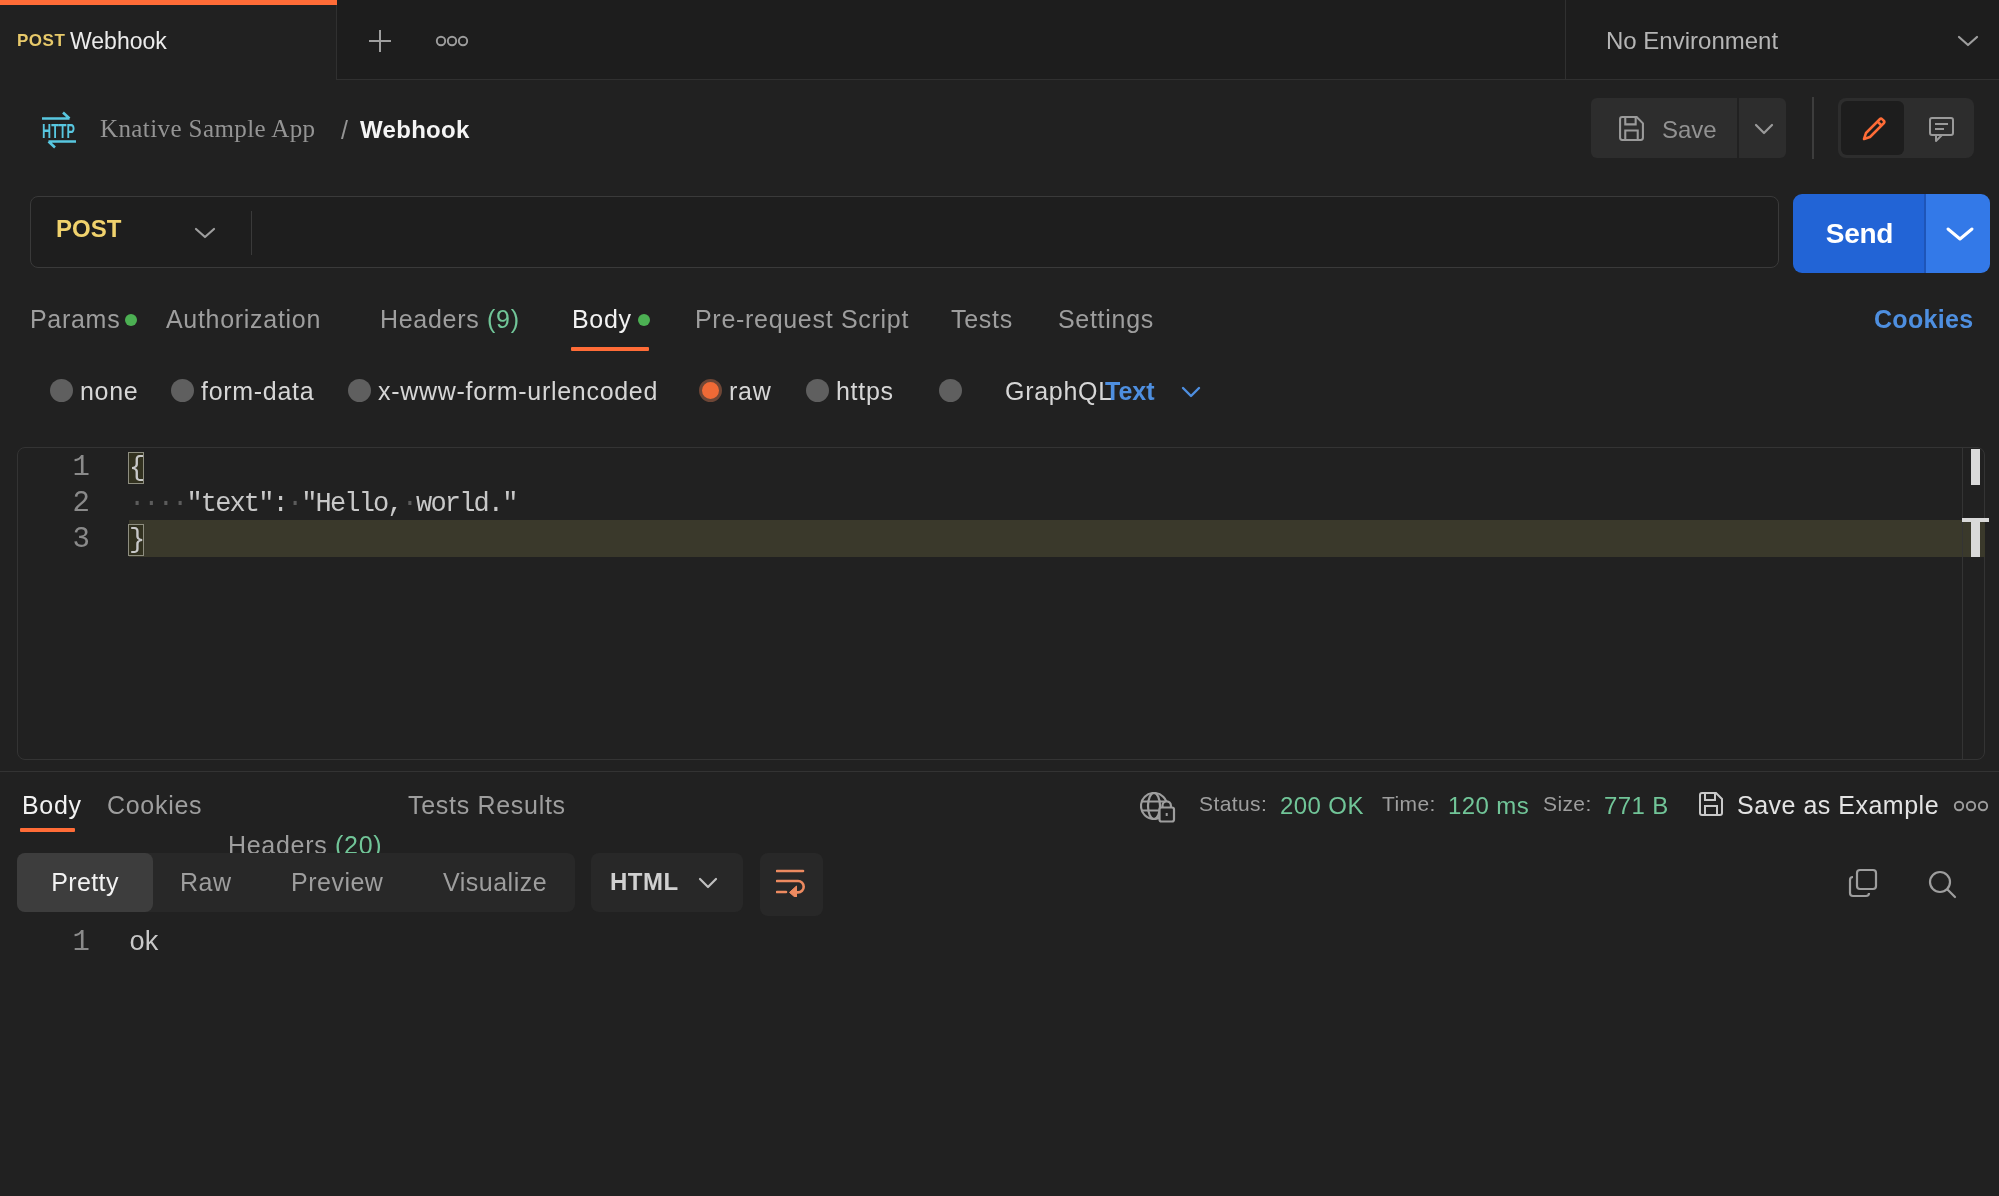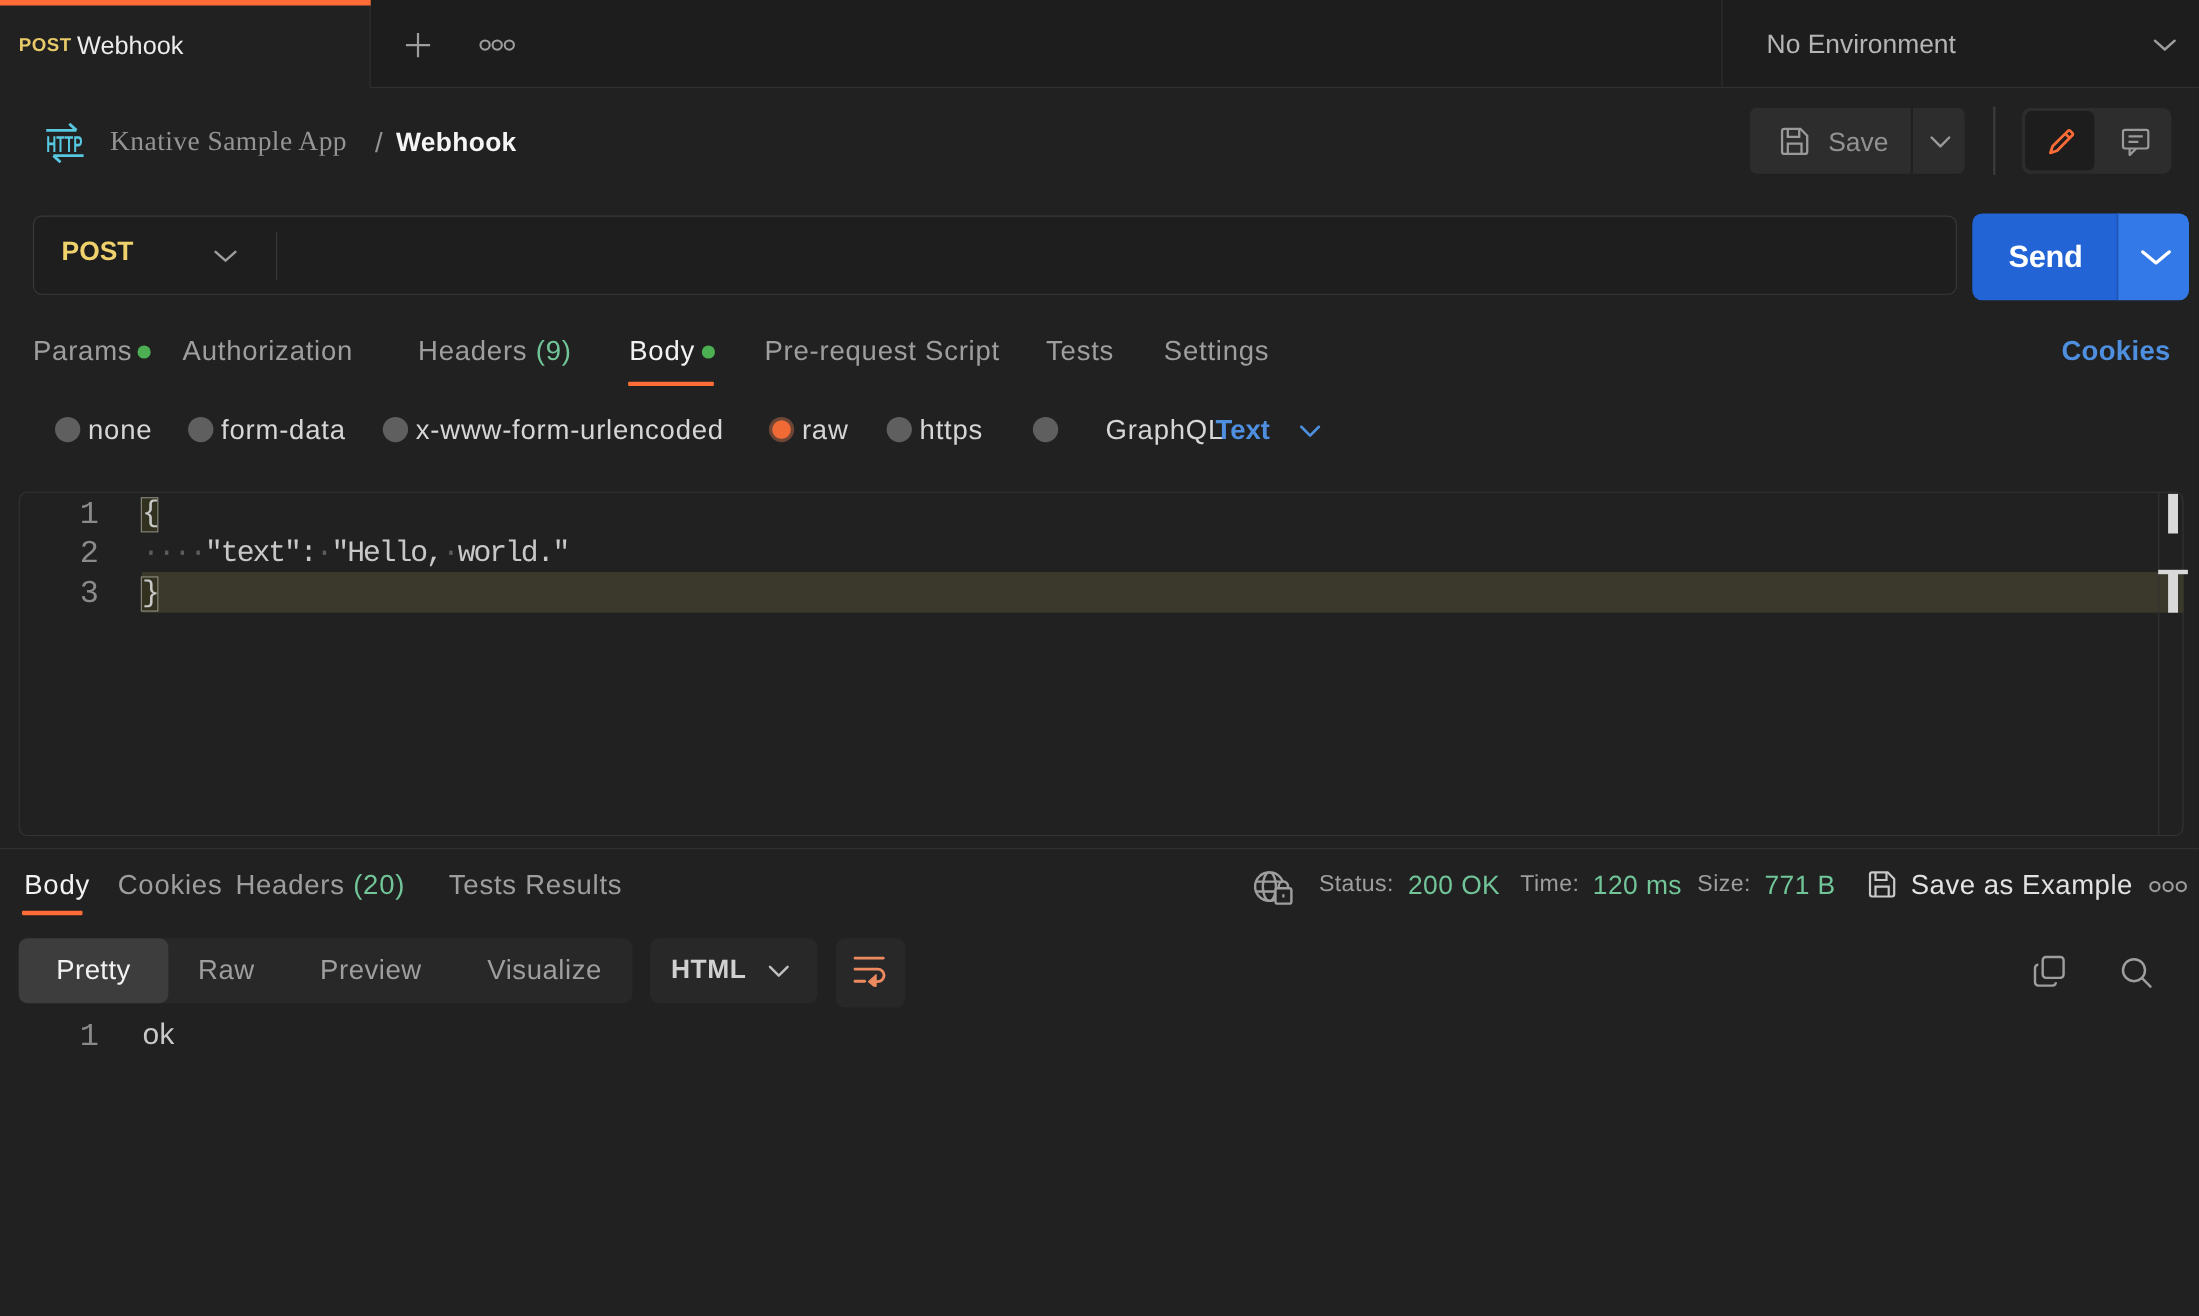--- a/index.html
+++ b/index.html
@@ -213,21 +213,21 @@
 
   <div class="marker" style="left:1953px; top:1px; width:9px; height:36px;"></div>
   <div class="marker" style="left:1944px; top:70px; width:27px; height:4px;"></div>
   <div class="marker" style="left:1953px; top:73px; width:9px; height:36px;"></div>
 </div>
 
 <div id="respdivider"></div>
 <div class="resptab" style="left:22px; color:#f2f2f2;">Body</div>
 <div id="respbodyul"></div>
 <div class="resptab" style="left:107px;">Cookies</div>
-<div class="resptab" style="left:214px;">Headers <span style="color:#71c598;">(20)</span></div>
+<div class="resptab" style="left:228px;margin-top:40px;">Headers <span style="color:#71c598;">(20)</span></div>
 <div class="resptab" style="left:408px;">Tests Results</div>
 
 <svg class="abs" style="left:1140px; top:792px;" width="36" height="32" viewBox="0 0 36 32">
   <circle cx="14" cy="14" r="13" stroke="#9e9e9e" stroke-width="2.2" fill="none"></circle>
   <ellipse cx="14" cy="14" rx="6" ry="13" stroke="#9e9e9e" stroke-width="2.2" fill="none"></ellipse>
   <path d="M2 9.5 H26 M2 18.5 H26" stroke="#9e9e9e" stroke-width="2.2" fill="none"></path>
   <path d="M22.5 16 v-2.5 a4.2 4.2 0 0 1 8.4 0 V16" stroke="#9e9e9e" stroke-width="2.2" fill="#212121"></path>
   <rect x="19.5" y="15.5" width="14.5" height="14" rx="2" fill="#212121" stroke="#9e9e9e" stroke-width="2.2"></rect>
   <path d="M26.7 21 v3" stroke="#9e9e9e" stroke-width="2" fill="none"></path>
 </svg>

